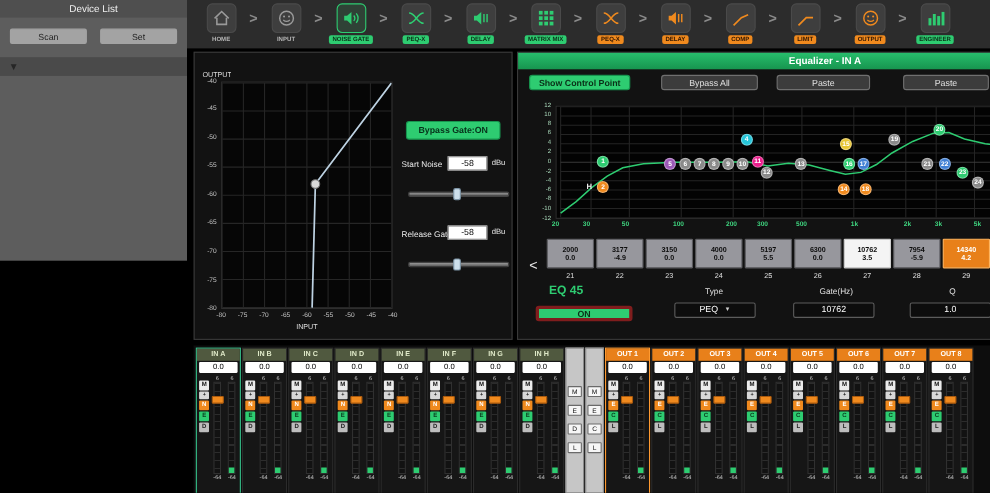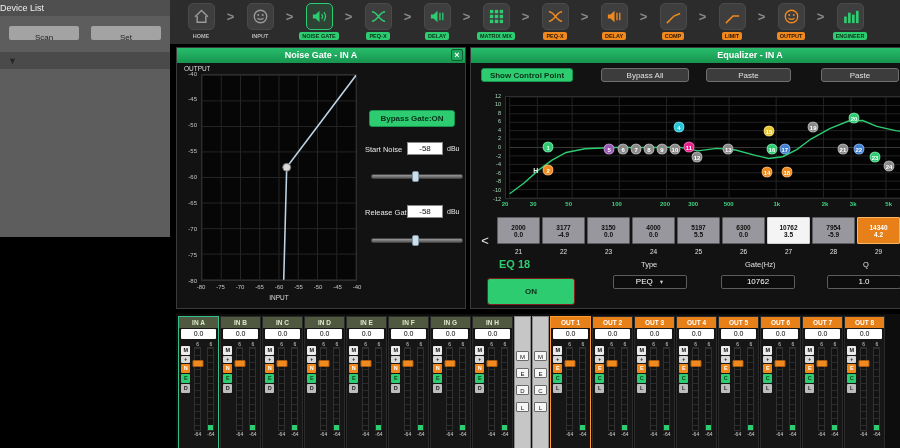--- a/index.html
+++ b/index.html
@@ -1,23 +1,23 @@
 <!DOCTYPE html>
 <html><head>
 <meta charset="utf-8">
 <style>
 *{margin:0;padding:0;box-sizing:border-box}
 html,body{width:900px;height:448px;background:#000;overflow:hidden;font-family:"Liberation Sans",sans-serif}
 #app{position:absolute;left:0;top:0;width:900px;height:448px}
 
 
 #device-list{position:absolute;left:0;top:0;width:170px;height:237px;background:#5d5d5d}
-.dl-title{height:16px;line-height:16px;font-size:9px;color:#f0f0f0;background:#4f4f4f}
+.dl-title{height:16px;line-height:16px;text-align:center;font-size:9px;color:#f0f0f0;background:#4f4f4f}
 .dl-buttons{display:flex;justify-content:space-between;padding:10px 9px 0}
-.dl-btn{width:70px;height:14px;background:#f0abfc;border:7px solid #a3a3a3;border-radius:2px;font-size:8px;color:#222;font-family:inherit}
+.dl-btn{width:70px;height:14px;background:#a3a3a3;border:1px solid #a3a3a3;border-radius:2px;font-size:8px;color:#222;font-family:inherit}
 .dl-row{margin-top:12px;height:17px;background:#4a4a4a;display:flex;align-items:center;padding-left:8px}
 .dl-caret{font-size:9px;color:#262626}
 
 
 #toolbar{position:absolute;left:170px;top:0;width:730px;height:44px;background:#2c2c2c;display:flex;align-items:flex-start;padding:3px 0 0 8px}
 .tb-item{display:flex;flex-direction:column;align-items:center;width:46px;flex:0 0 auto}
 .tb-icon{width:27px;height:27px;background:#3e3e3e;border:1px solid #4a4a4a;border-radius:5px;display:flex;align-items:center;justify-content:center}
 .tb-icon svg{width:17px;height:17px;display:block}
 .tb-icon.gray{color:#9a9a9a}
 .tb-icon.green{color:#2ecc71}
@@ -77,21 +77,21 @@
 .eq-h{position:absolute;transform:translate(-50%,-50%);color:#f0f0f0;font-size:7px;font-weight:bold}
 #eq-prev{position:absolute;left:6px;top:172px;width:16px;height:42px;color:#e8e8e8;font-size:13px;line-height:42px;text-align:center}
 #eq-bands{position:absolute;left:26px;top:169px;display:flex;gap:2px}
 .band-cell{width:43px;display:flex;flex-direction:column}
 .band-box{height:27px;background:#97979d;color:#0d0d0d;display:flex;flex-direction:column;justify-content:center;text-align:center;border:1px solid #5c5c60;border-radius:1px}
 .band-freq,.band-gain{font-size:6.5px;font-weight:bold}
 .band-cell.selected .band-box{background:#f4f4f4;border-color:#cfcfcf}
 .band-cell.highlight .band-box{background:#e8801a;color:#fff;border-color:#ffb45e}
 .band-num{margin-top:4px;text-align:center;font-size:6.5px;color:#e0e0e0}
 #eq-name{position:absolute;left:28px;top:210px;font-size:11px;color:#2ecc71;font-weight:bold}
-#eq-on{position:absolute;left:16px;top:230px;width:88px;height:27px;background:#2ecc71;border:1px solid #7f1d1d;border-radius:3px;font-size:8px;color:#0a3018;font-weight:bold;font-family:inherit}
+#eq-on{position:absolute;left:16px;top:230px;width:88px;height:14px;background:#2ecc71;border:3px solid #7f1d1d;border-radius:3px;font-size:8px;color:#0a3018;font-weight:bold;font-family:inherit}
 .eq-ctl-label{position:absolute;font-size:7.5px;color:#e0e0e0}
 #lab-type{left:170px;top:212px}
 #lab-freq{left:274px;top:212px}
 #lab-q{left:392px;top:212px}
 .eq-field{position:absolute;top:227px;width:74px;height:14px;background:#0d0d0d;border:1px solid #5c5c5c;color:#fff;font-size:8px;text-align:center;line-height:12px;border-radius:2px}
 #dd-type{left:142px;display:flex;align-items:center;justify-content:center;gap:6px}
 #dd-type .caret{font-size:5.5px;color:#cfcfcf}
 #val-freq{left:250px}
 #val-q{left:356px}
 
@@ -264,24 +264,20 @@
               <rect x="10.6" y="7" width="2.8" height="9"></rect>
               <rect x="14.8" y="3" width="2.8" height="13"></rect>
             </g>
           </svg>
         </div>
         <div class="tb-label badge-green">ENGINEER</div>
       </div>
     </header>
 
   <section id="noise-gate">
-    <div class="panel-header">
-      <span>Noise Gate - IN A</span>
-      <span class="close">×</span>
-    </div>
     <div class="ng-ylabel">OUTPUT</div>
     <div id="ng-yticks">
         <span class="ng-ytick" style="top: -3.5px;">-40</span>
         <span class="ng-ytick" style="top: 22.375px;">-45</span>
         <span class="ng-ytick" style="top: 48.25px;">-50</span>
         <span class="ng-ytick" style="top: 74.125px;">-55</span>
         <span class="ng-ytick" style="top: 100px;">-60</span>
         <span class="ng-ytick" style="top: 125.875px;">-65</span>
         <span class="ng-ytick" style="top: 151.75px;">-70</span>
         <span class="ng-ytick" style="top: 177.625px;">-75</span>
@@ -494,21 +490,21 @@
           <div class="band-num">28</div>
         </div>
         <div class="band-cell highlight">
           <div class="band-box">
             <div class="band-freq">14340</div>
             <div class="band-gain">4.2</div>
           </div>
           <div class="band-num">29</div>
         </div>
       </div>
-    <div id="eq-name">EQ 18</div>
+    <div id="eq-name">EQ 45</div>
     <button id="eq-on">ON</button>
     <span class="eq-ctl-label" id="lab-type">Type</span>
     <div class="eq-field" id="dd-type">
       <span>PEQ</span>
       <span class="caret">▼</span>
     </div>
     <span class="eq-ctl-label" id="lab-freq">Gate(Hz)</span>
     <div class="eq-field" id="val-freq">10762</div>
     <span class="eq-ctl-label" id="lab-q">Q</span>
     <div class="eq-field" id="val-q">1.0</div>

